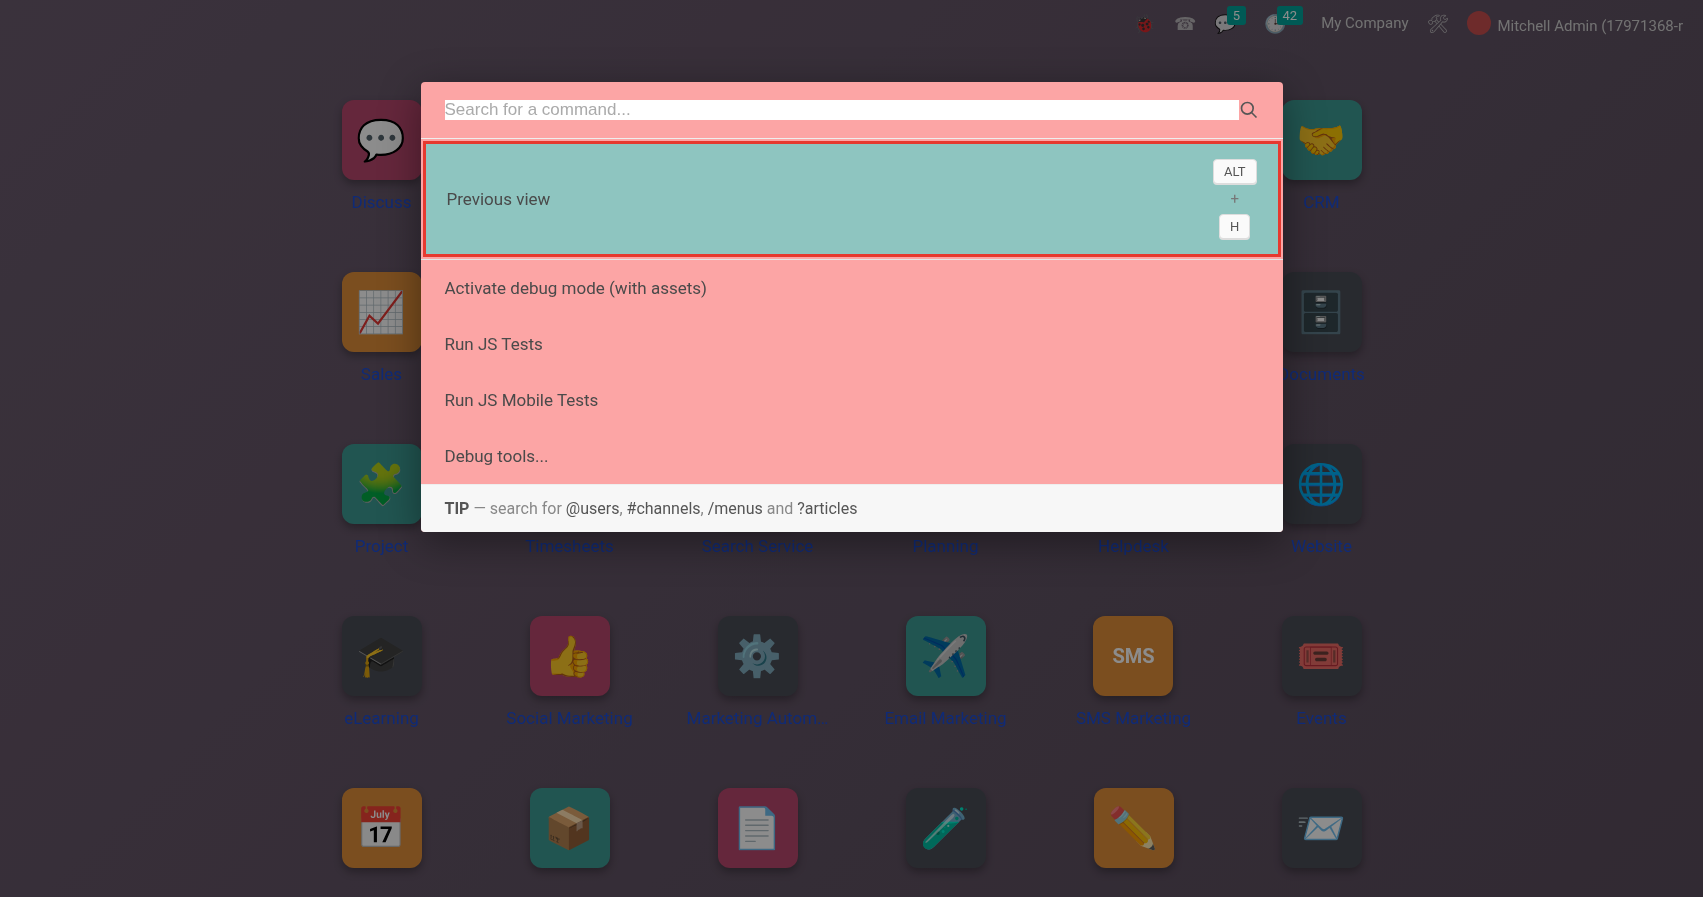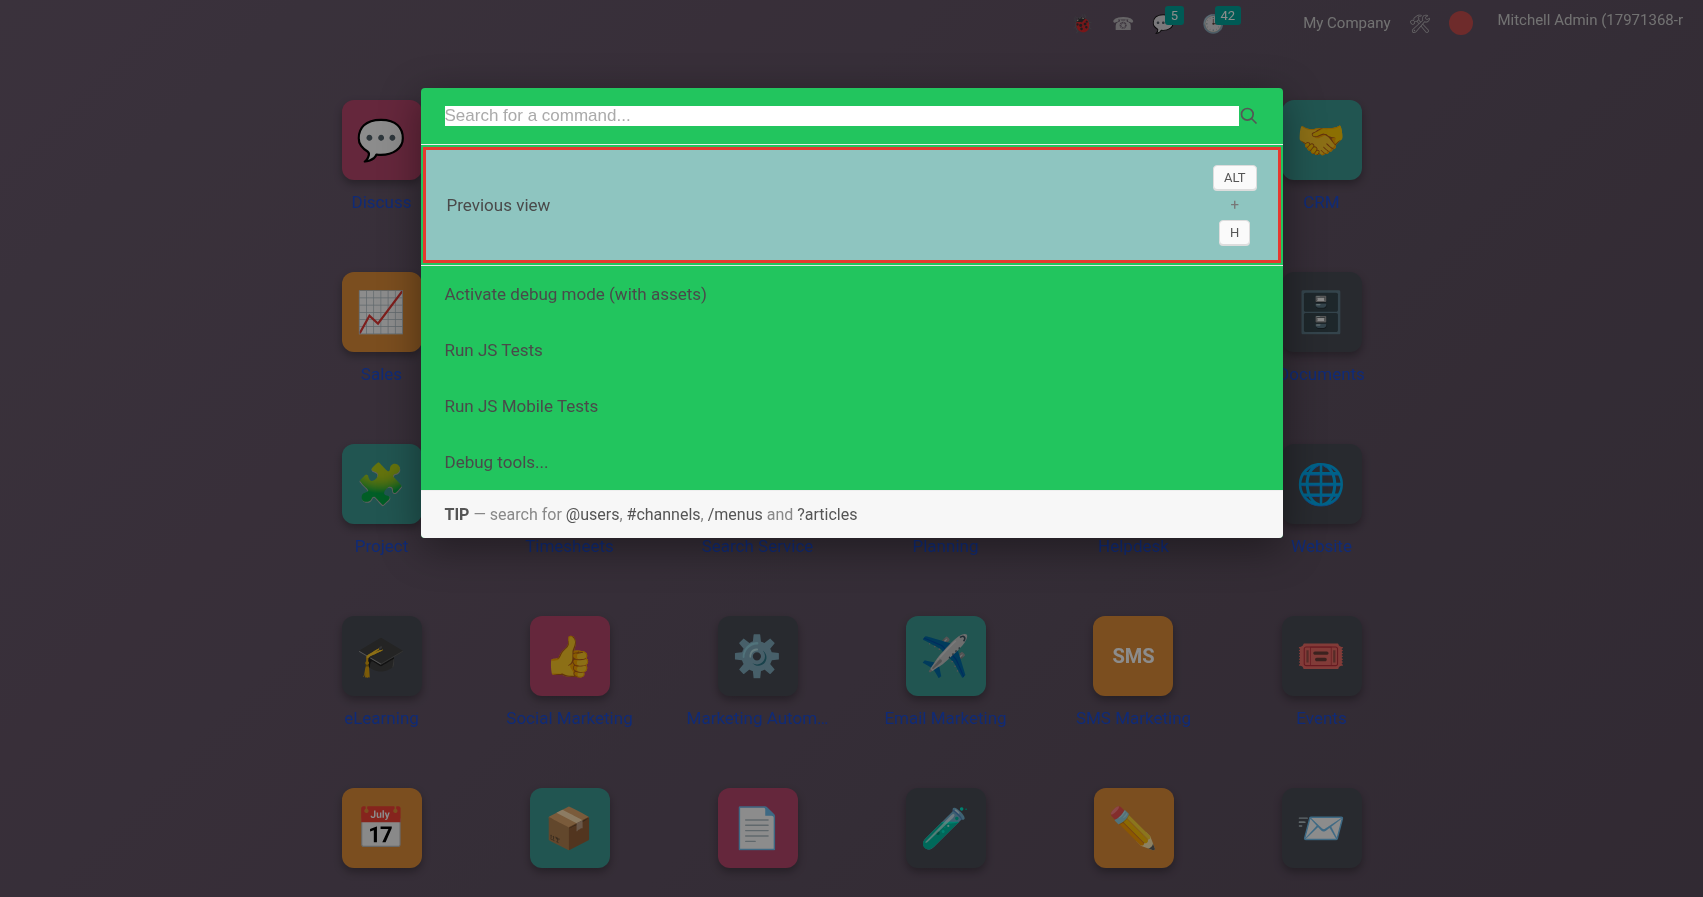--- a/index.html
+++ b/index.html
@@ -28,22 +28,22 @@
 .nav-badge {
   background: #00a59b;
   color: #fff;
   font-size: 13px;
   padding: 2px 6px;
   border-radius: 3px;
   margin-left: -10px;
   position: relative;
   top: -8px;
 }
-.nav-company { cursor: pointer; margin-left: 44px; }
-.nav-user { display: flex; align-items: flex-start; gap: 24px; cursor: pointer; }
+.nav-company { cursor: pointer; }
+.nav-user { display: flex; align-items: flex-end; gap: 6px; cursor: pointer; }
 .avatar {
   width: 24px; height: 24px; border-radius: 50%;
   background: #c94f4f;
   display: inline-block;
 }
 
 
 .app-grid {
   position: absolute;
   top: 100px;
@@ -83,25 +83,25 @@
 
 .overlay {
   position: absolute;
   inset: 0;
   background: rgba(0,0,0,0.45);
 }
 
 
 .palette {
   position: absolute;
-  top: 88px;
+  top: 82px;
   left: 50%;
   transform: translateX(-50%);
   width: 862px;
-  background: #22c55e;
+  background: #fca5a5;
   border-radius: 4px;
   box-shadow: 0 10px 40px rgba(0,0,0,0.4);
   overflow: hidden;
 }
 .palette-search {
   display: flex;
   align-items: center;
   padding: 18px 24px;
   border-bottom: 1px solid #eee;
 }

